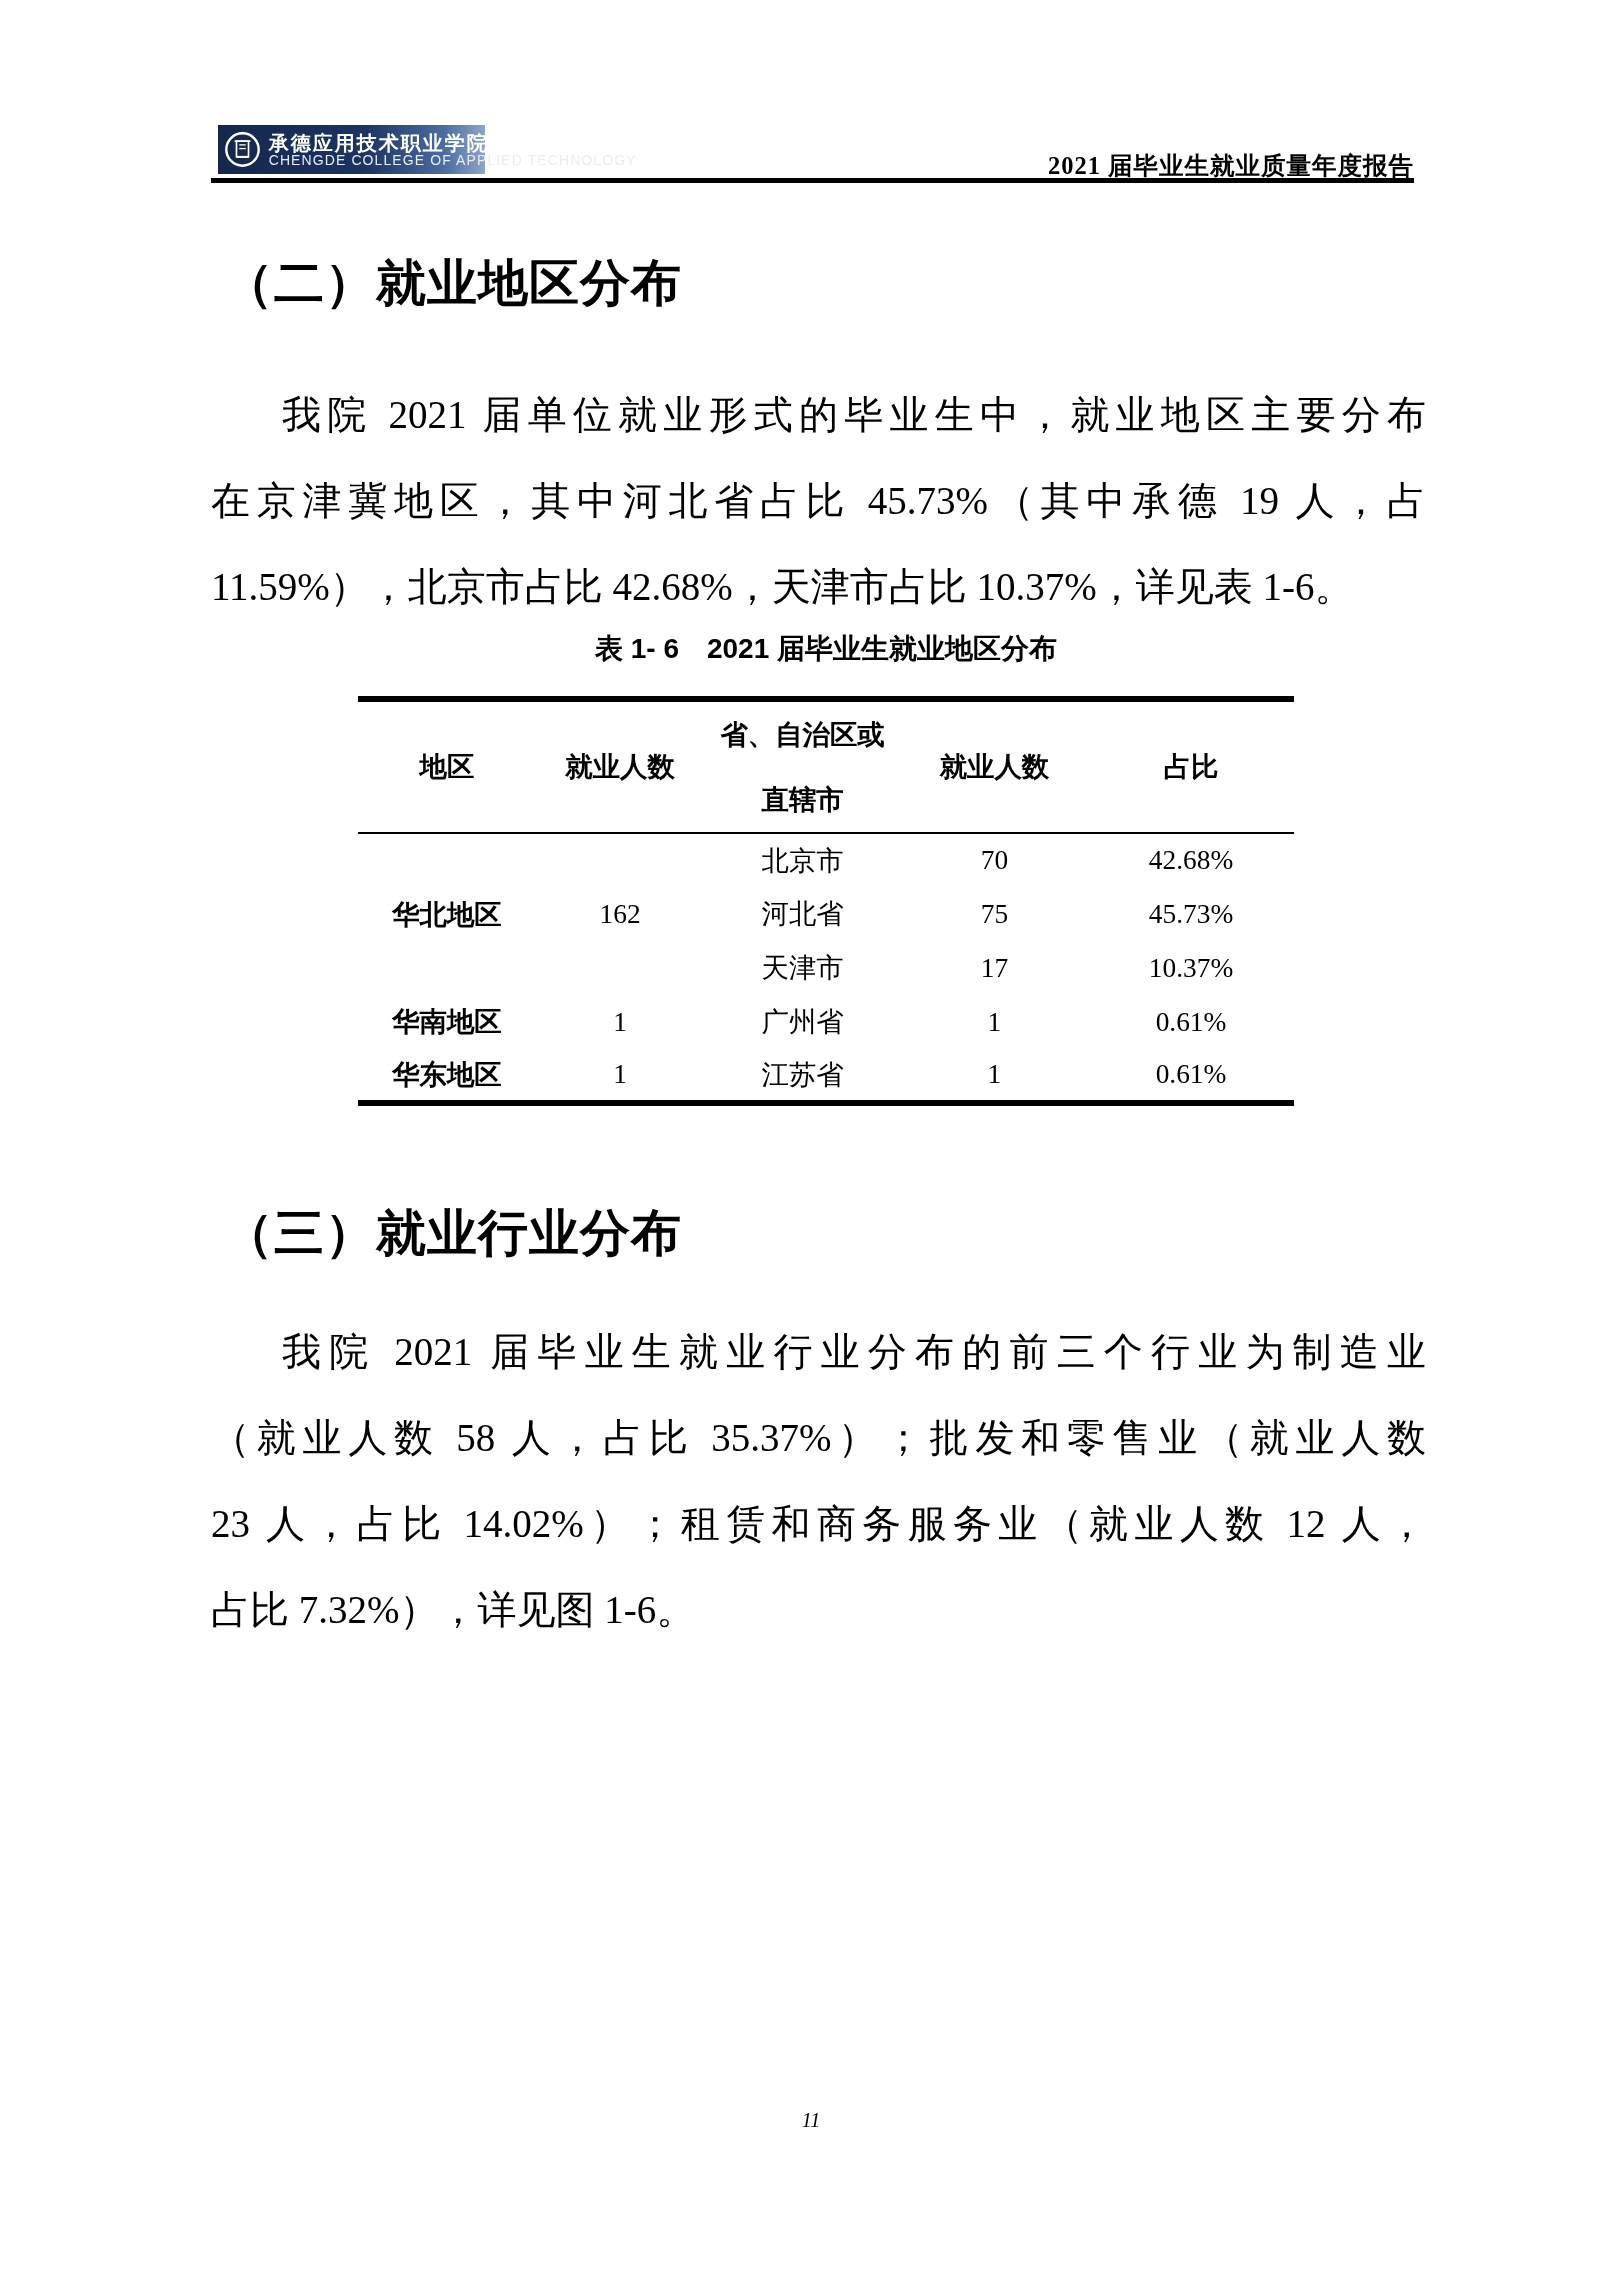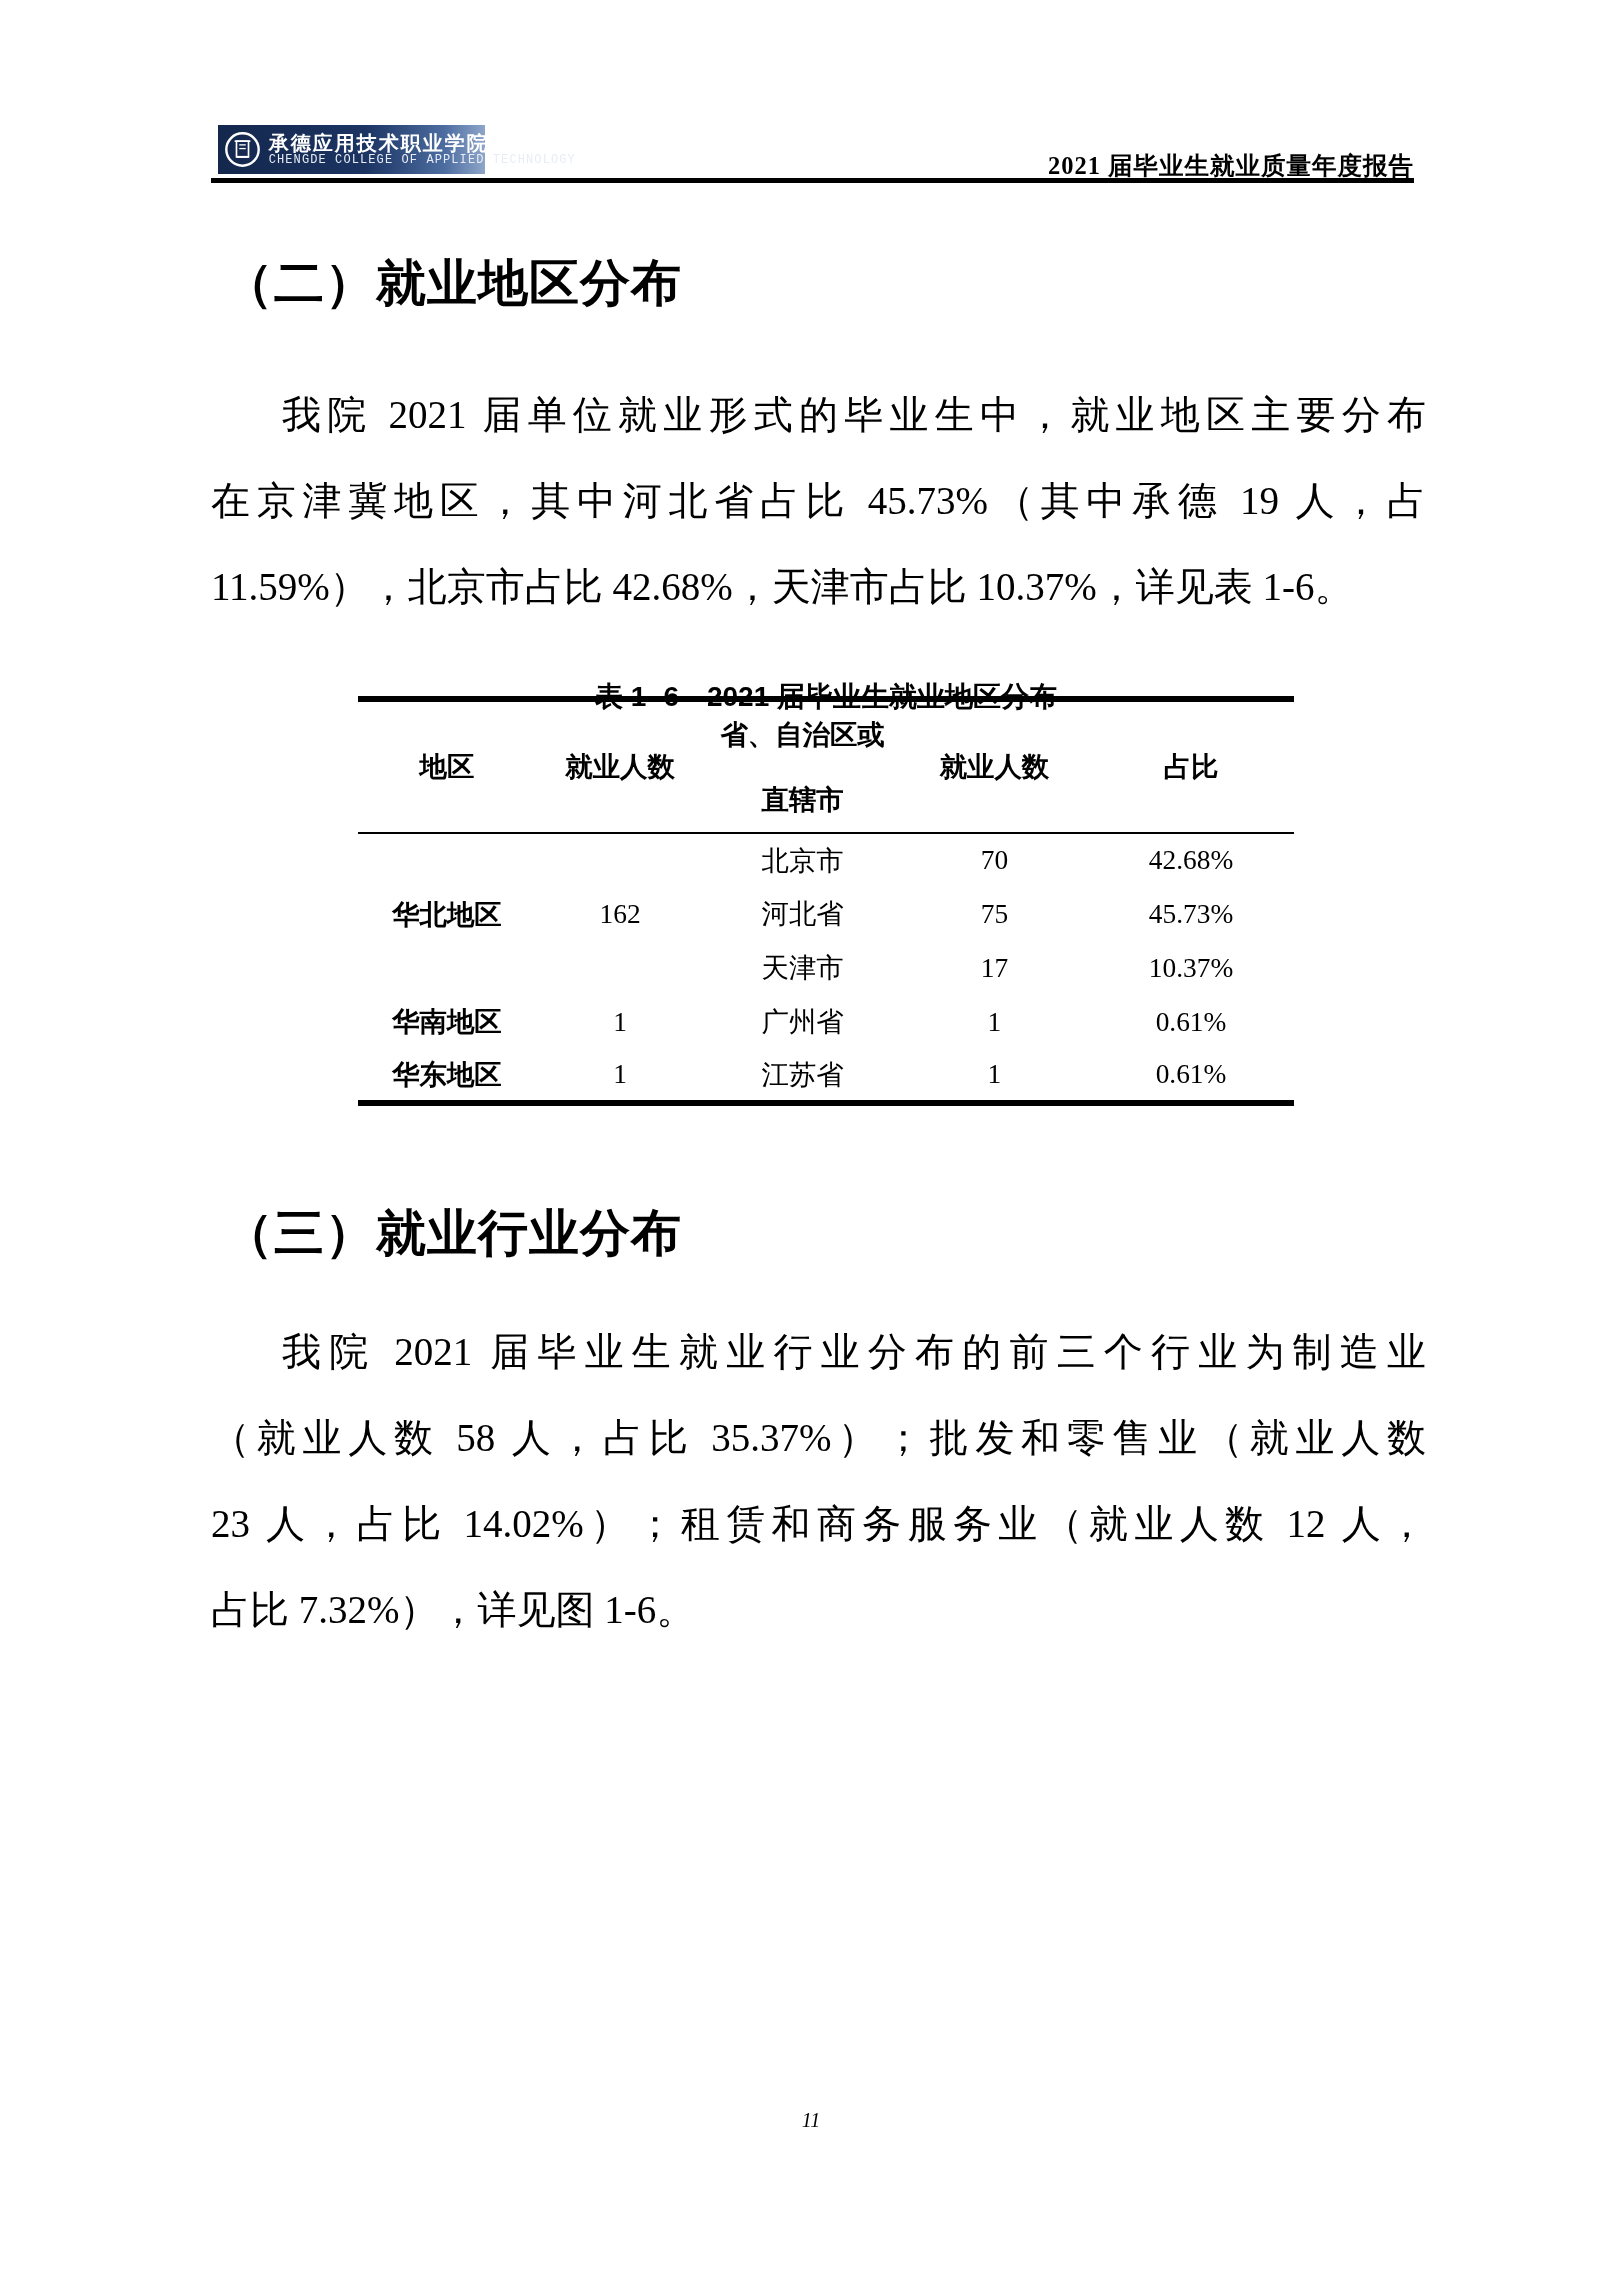--- a/index.html
+++ b/index.html
@@ -35,23 +35,23 @@
     color: #fff;
     font-size: 20px;
     font-weight: bold;
     letter-spacing: 2px;
     font-family: "Liberation Serif", "DejaVu Serif", serif;
     line-height: 23.5px;
     white-space: nowrap;
   }
   .banner-en {
     color: #e8edf5;
-    font-size: 12px;
+    font-size: 14px;
     letter-spacing: 1.1px;
-    font-family: Liberation Mono, monospace;
+    font-family: Liberation Sans, sans-serif;
     line-height: 11.8px;
     white-space: nowrap;
   }
   .report-title {
     position: absolute;
     top: 149px;
     left: 211px;
     width: 1203px;
     text-align: right;
     font-size: 24.5px;
@@ -93,21 +93,21 @@
     text-align: justify;
     text-align-last: justify;
     white-space: nowrap;
   }
   .para .line.first { text-indent: 71px; }
   .para .line.last  { text-align-last: left; white-space: normal; }
 
   
   .table-caption {
     position: absolute;
-    left: 358px; top: 678px;
+    left: 358px; top: 630px;
     width: 936px;
     text-align: center;
     font-size: 28px;
     font-weight: bold;
     font-family: "Liberation Sans", "DejaVu Sans", sans-serif;
   }
   table.region-table {
     position: absolute;
     left: 358px; top: 696px;
     width: 936px;

